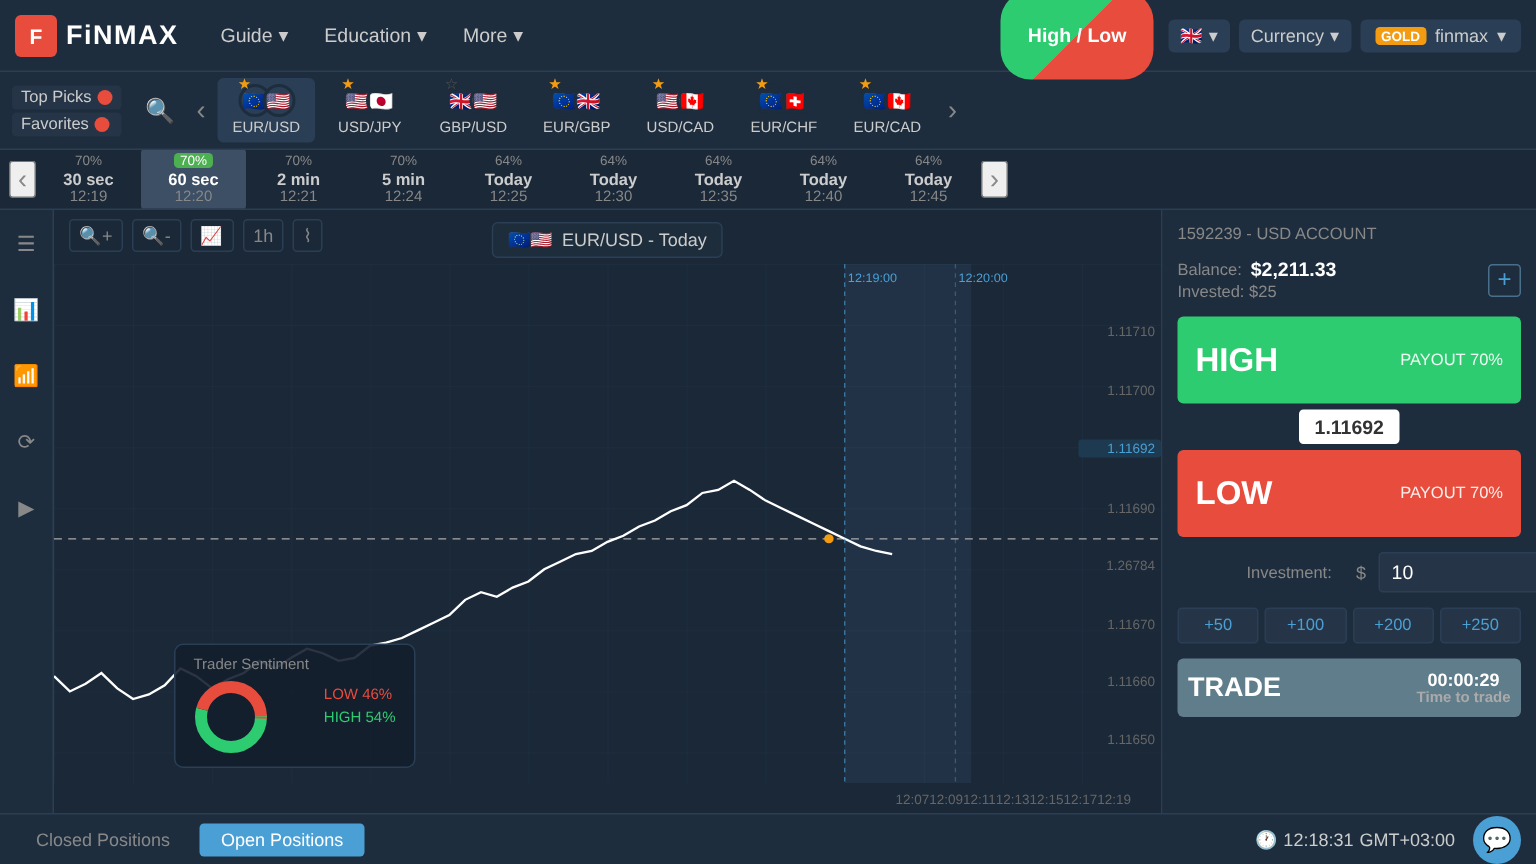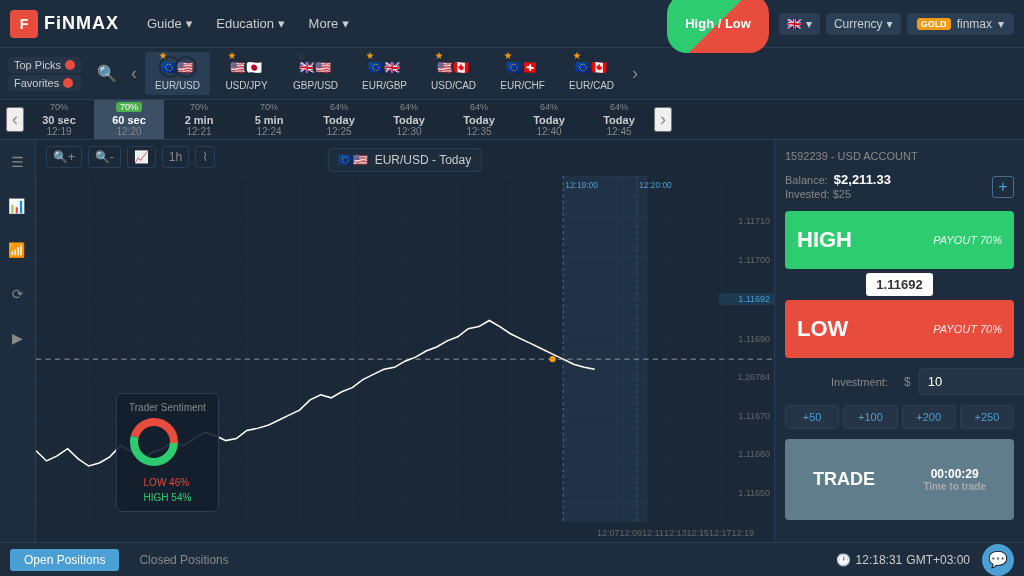--- a/index.html
+++ b/index.html
@@ -323,21 +323,20 @@
       position: absolute;
       bottom: 30px;
       left: 80px;
       background: rgba(20,30,45,0.9);
       border: 1px solid #2a3f55;
       border-radius: 6px;
       padding: 8px 12px;
       display: flex;
       align-items: center;
       gap: 10px;
-      flex-direction: column;
     }
     .sentiment-label { font-size: 10px; color: #888; margin-bottom: 4px; text-align: center; }
     .donut-wrapper { position: relative; width: 50px; height: 50px; }
     .sentiment-info { display: flex; flex-direction: column; gap: 4px; }
     .low-info { font-size: 10px; color: #e74c3c; }
     .high-info { font-size: 10px; color: #2ecc71; }
 
     
     .time-axis {
       position: absolute;
@@ -396,21 +395,21 @@
       width: 100%;
       padding: 16px 12px;
       font-size: 22px;
       font-weight: bold;
       border-radius: 4px;
       cursor: pointer;
       display: flex;
       align-items: center;
       justify-content: space-between;
     }
-    .payout-label { font-size: 11px; font-weight: normal; opacity: 0.9; font-style: italic; }
+    .payout-label { font-size: 11px; font-weight: normal; opacity: 0.9; }
     .low-btn {
       background: #e74c3c;
       border: none;
       color: #fff;
       width: 100%;
       padding: 16px 12px;
       font-size: 22px;
       font-weight: bold;
       border-radius: 4px;
       cursor: pointer;
@@ -452,21 +451,21 @@
       padding: 5px 2px;
       border-radius: 3px;
       cursor: pointer;
       font-size: 11px;
     }
     .trade-btn {
       background: #607d8b;
       border: none;
       color: #fff;
       width: 100%;
-      padding: 28px;
+      padding: 7px;
       font-size: 18px;
       font-weight: bold;
       border-radius: 4px;
       cursor: pointer;
       display: flex;
       align-items: center;
       justify-content: space-between;
     }
     .trade-timer { font-size: 10px; color: #aaa; }
 
@@ -886,22 +885,22 @@
       <div>
         <div style="font-size:12px;">00:00:29</div>
         <div class="trade-timer">Time to trade</div>
       </div>
     </button>
   </div>
 </div>
 
 <div class="bottom-bar">
   <div style="display:flex;gap:6px;">
+    <button class="tab-btn inactive">Closed Positions</button>
     <button class="tab-btn active">Open Positions</button>
-    <button class="tab-btn inactive">Closed Positions</button>
   </div>
   <div class="bottom-right">
     <div class="clock">
       <span>🕐</span>
       <span>12:18:31</span>
       <span>GMT+03:00</span>
     </div>
     <button class="chat-btn">💬</button>
   </div>
 </div>

